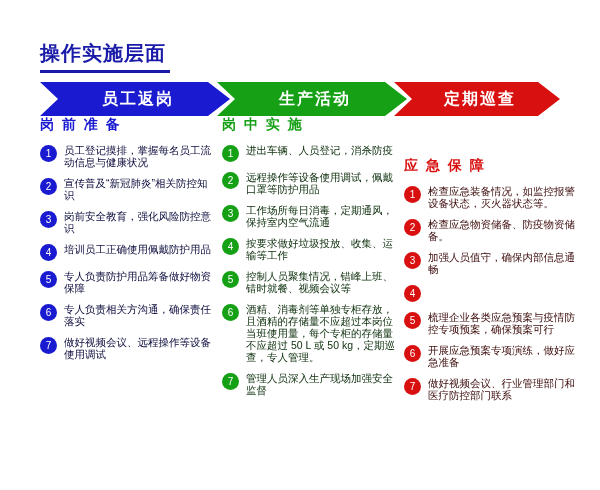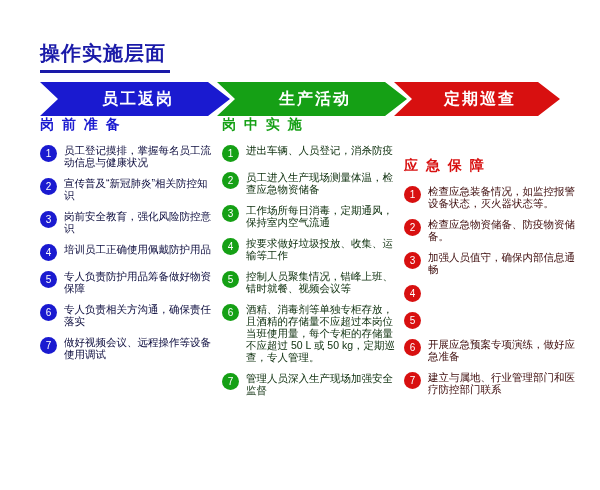--- a/index.html
+++ b/index.html
@@ -193,21 +193,21 @@
 
     <div class="col col-1 c1">
       <div class="col-head">岗 中 实 施</div>
 
       <div class="item">
         <div class="num">1</div>
         <div class="txt">进出车辆、人员登记，消杀防疫</div>
       </div>
       <div class="item">
         <div class="num">2</div>
-        <div class="txt">员工进入生产现场测量体温，检查应急物资储备</div>
+        <div class="txt">远程操作等设备使用调试，佩戴口罩等防护用品</div>
       </div>
       <div class="item">
         <div class="num">3</div>
         <div class="txt">工作场所每日消毒，定期通风，保持室内空气流通</div>
       </div>
       <div class="item">
         <div class="num">4</div>
         <div class="txt">按要求做好垃圾投放、收集、运输等工作</div>
       </div>
       <div class="item">
@@ -237,25 +237,26 @@
       </div>
       <div class="item">
         <div class="num">3</div>
         <div class="txt">加强人员值守，确保内部信息通畅</div>
       </div>
       <div class="item">
         <div class="num">4</div>
       </div>
       <div class="item">
         <div class="num">5</div>
+        <div class="txt">梳理企业各类应急预案与疫情防控专项预案，确保预案可行</div>
       </div>
       <div class="item">
         <div class="num">6</div>
         <div class="txt">开展应急预案专项演练，做好应急准备</div>
       </div>
       <div class="item">
         <div class="num">7</div>
-        <div class="txt">建立与属地、行业管理部门和医疗防控部门联系</div>
+        <div class="txt">做好视频会议、行业管理部门和医疗防控部门联系</div>
       </div>
     </div>
 
   </div>
 </div>
 
 </body></html>

